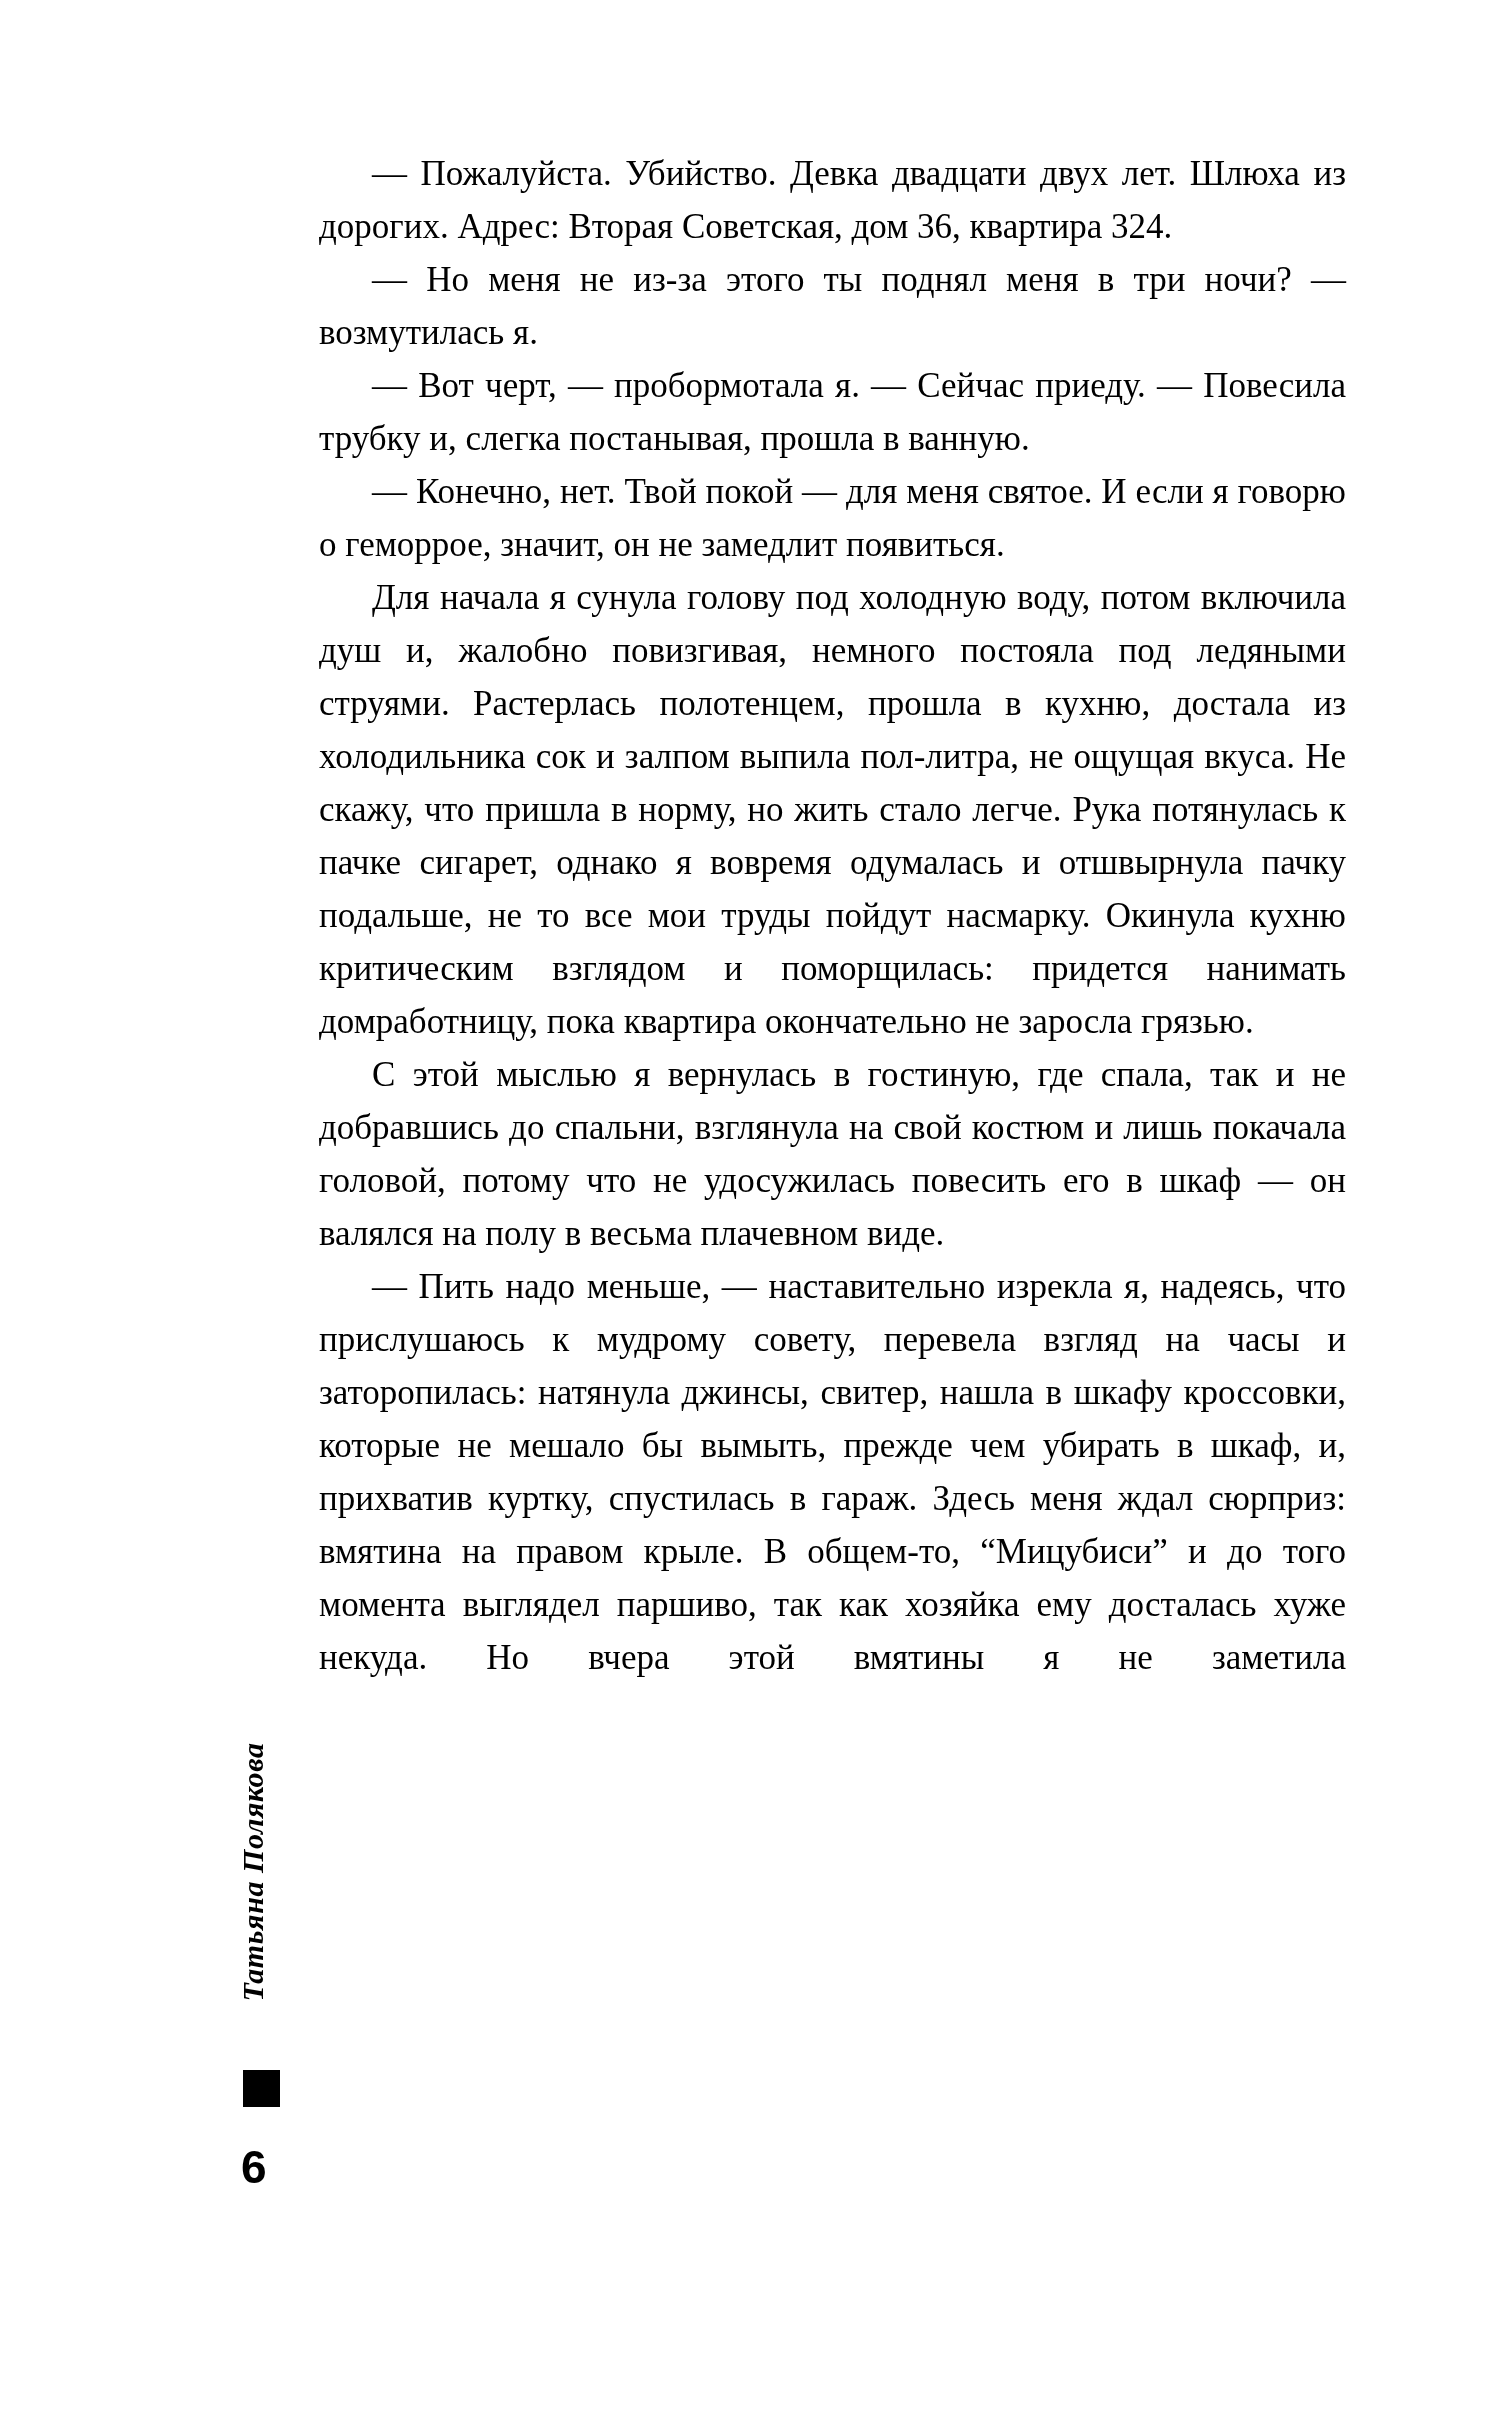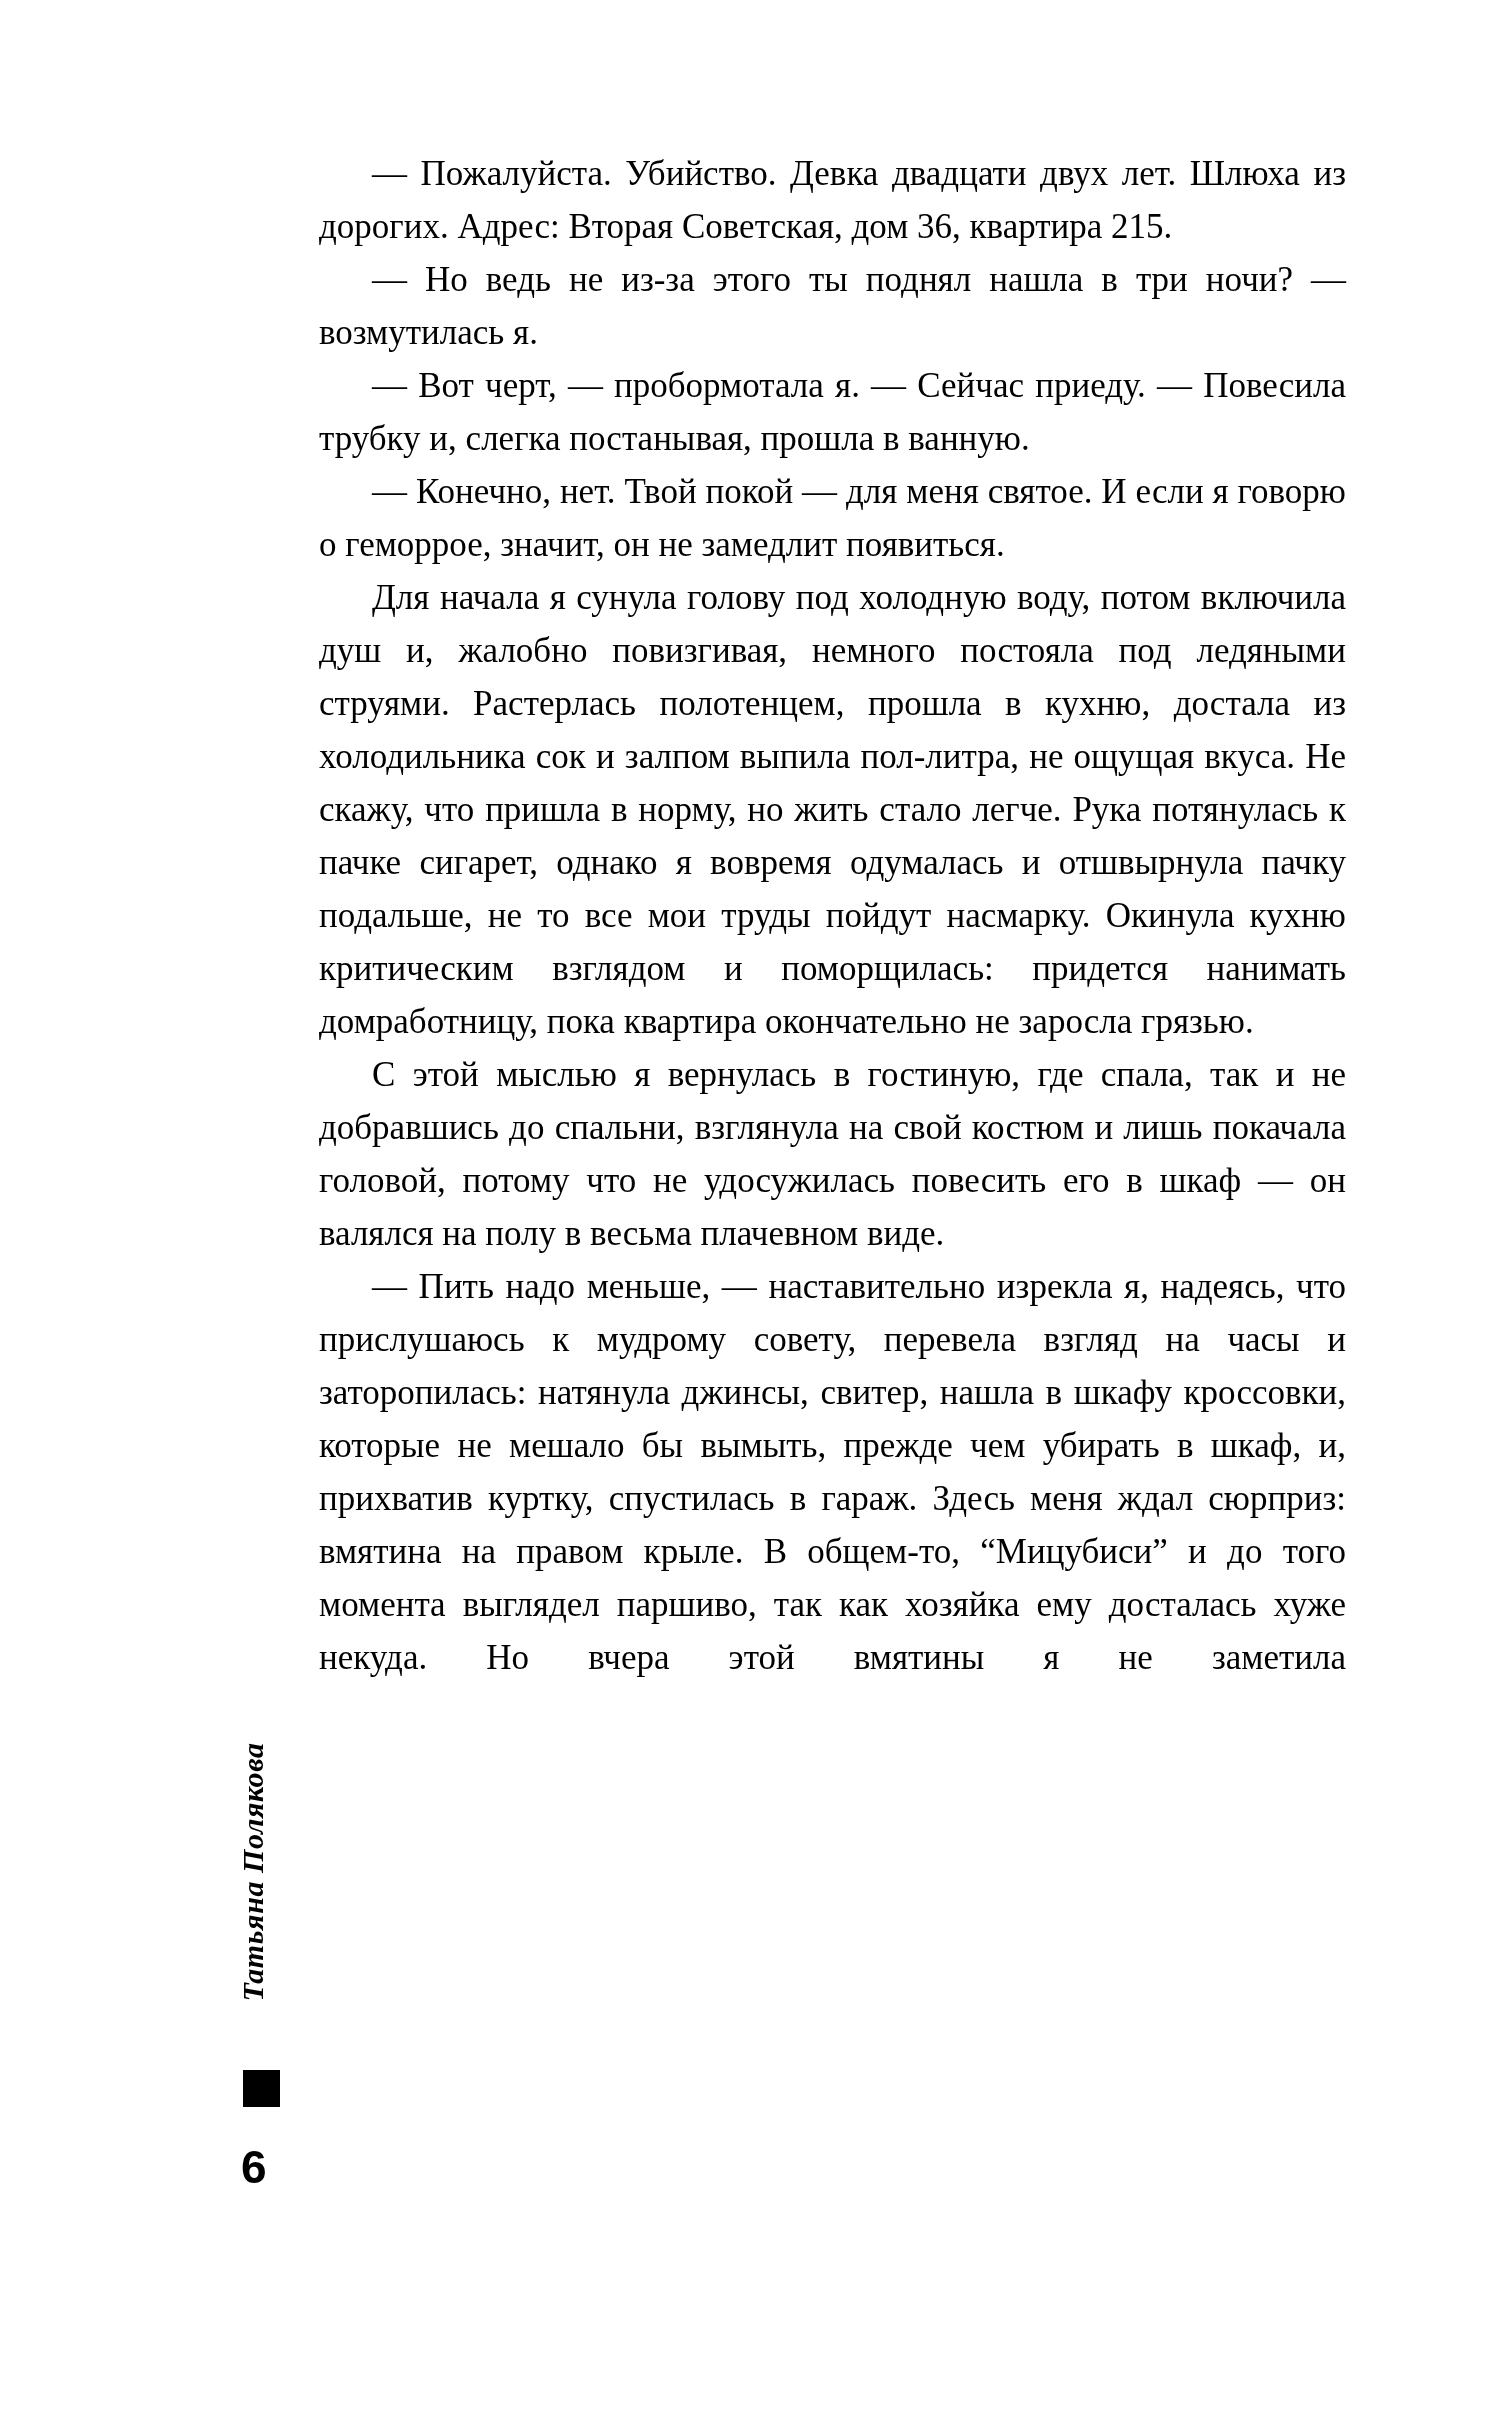--- a/index.html
+++ b/index.html
@@ -92,22 +92,22 @@
     color: #000000;
     text-align: left;
   }
 </style>
 </head>
 <body>
 
 <div id="page">
 
   <div id="text-column">
-    <p>— Пожалуйста. Убийство. Девка двадцати двух лет. Шлюха из дорогих. Адрес: Вторая Советская, дом 36, квартира 215.</p>
-    <p>— Но ведь не из-за этого ты поднял нашла в три ночи? — возмутилась я.</p>
+    <p>— Пожалуйста. Убийство. Девка двадцати двух лет. Шлюха из дорогих. Адрес: Вторая Советская, дом 36, квартира 324.</p>
+    <p>— Но меня не из-за этого ты поднял меня в три ночи? — возмутилась я.</p>
     <p>— Вот черт, — пробормотала я. — Сейчас приеду. — Повесила трубку и, слегка постанывая, прошла в ванную.</p>
     <p>— Конечно, нет. Твой покой — для меня святое. И если я говорю о геморрое, значит, он не замедлит появиться.</p>
     <p>Для начала я сунула голову под холодную воду, потом включила душ и, жалобно повизгивая, немного постояла под ледяными струями. Растерлась полотенцем, прошла в кухню, достала из холодильника сок и залпом выпила пол-литра, не ощущая вкуса. Не скажу, что пришла в норму, но жить стало легче. Рука потянулась к пачке сигарет, однако я вовремя одумалась и отшвырнула пачку подальше, не то все мои труды пойдут насмарку. Окинула кухню критическим взглядом и поморщилась: придется нанимать домработницу, пока квартира окончательно не заросла грязью.</p>
     <p>С этой мыслью я вернулась в гостиную, где спала, так и не добравшись до спальни, взглянула на свой костюм и лишь покачала головой, потому что не удосужилась повесить его в шкаф — он валялся на полу в весьма плачевном виде.</p>
     <p class="continues">— Пить надо меньше, — наставительно изрекла я, надеясь, что прислушаюсь к мудрому совету, перевела взгляд на часы и заторопилась: натянула джинсы, свитер, нашла в шкафу кроссовки, которые не мешало бы вымыть, прежде чем убирать в шкаф, и, прихватив куртку, спустилась в гараж. Здесь меня ждал сюрприз: вмятина на правом крыле. В общем-то, “Мицубиси” и до того момента выглядел паршиво, так как хозяйка ему досталась хуже некуда. Но вчера этой вмятины я не заметила</p>
   </div>
 
   <div id="author-strip">
     <span class="vertical-text">Татьяна Полякова</span>
   </div>

